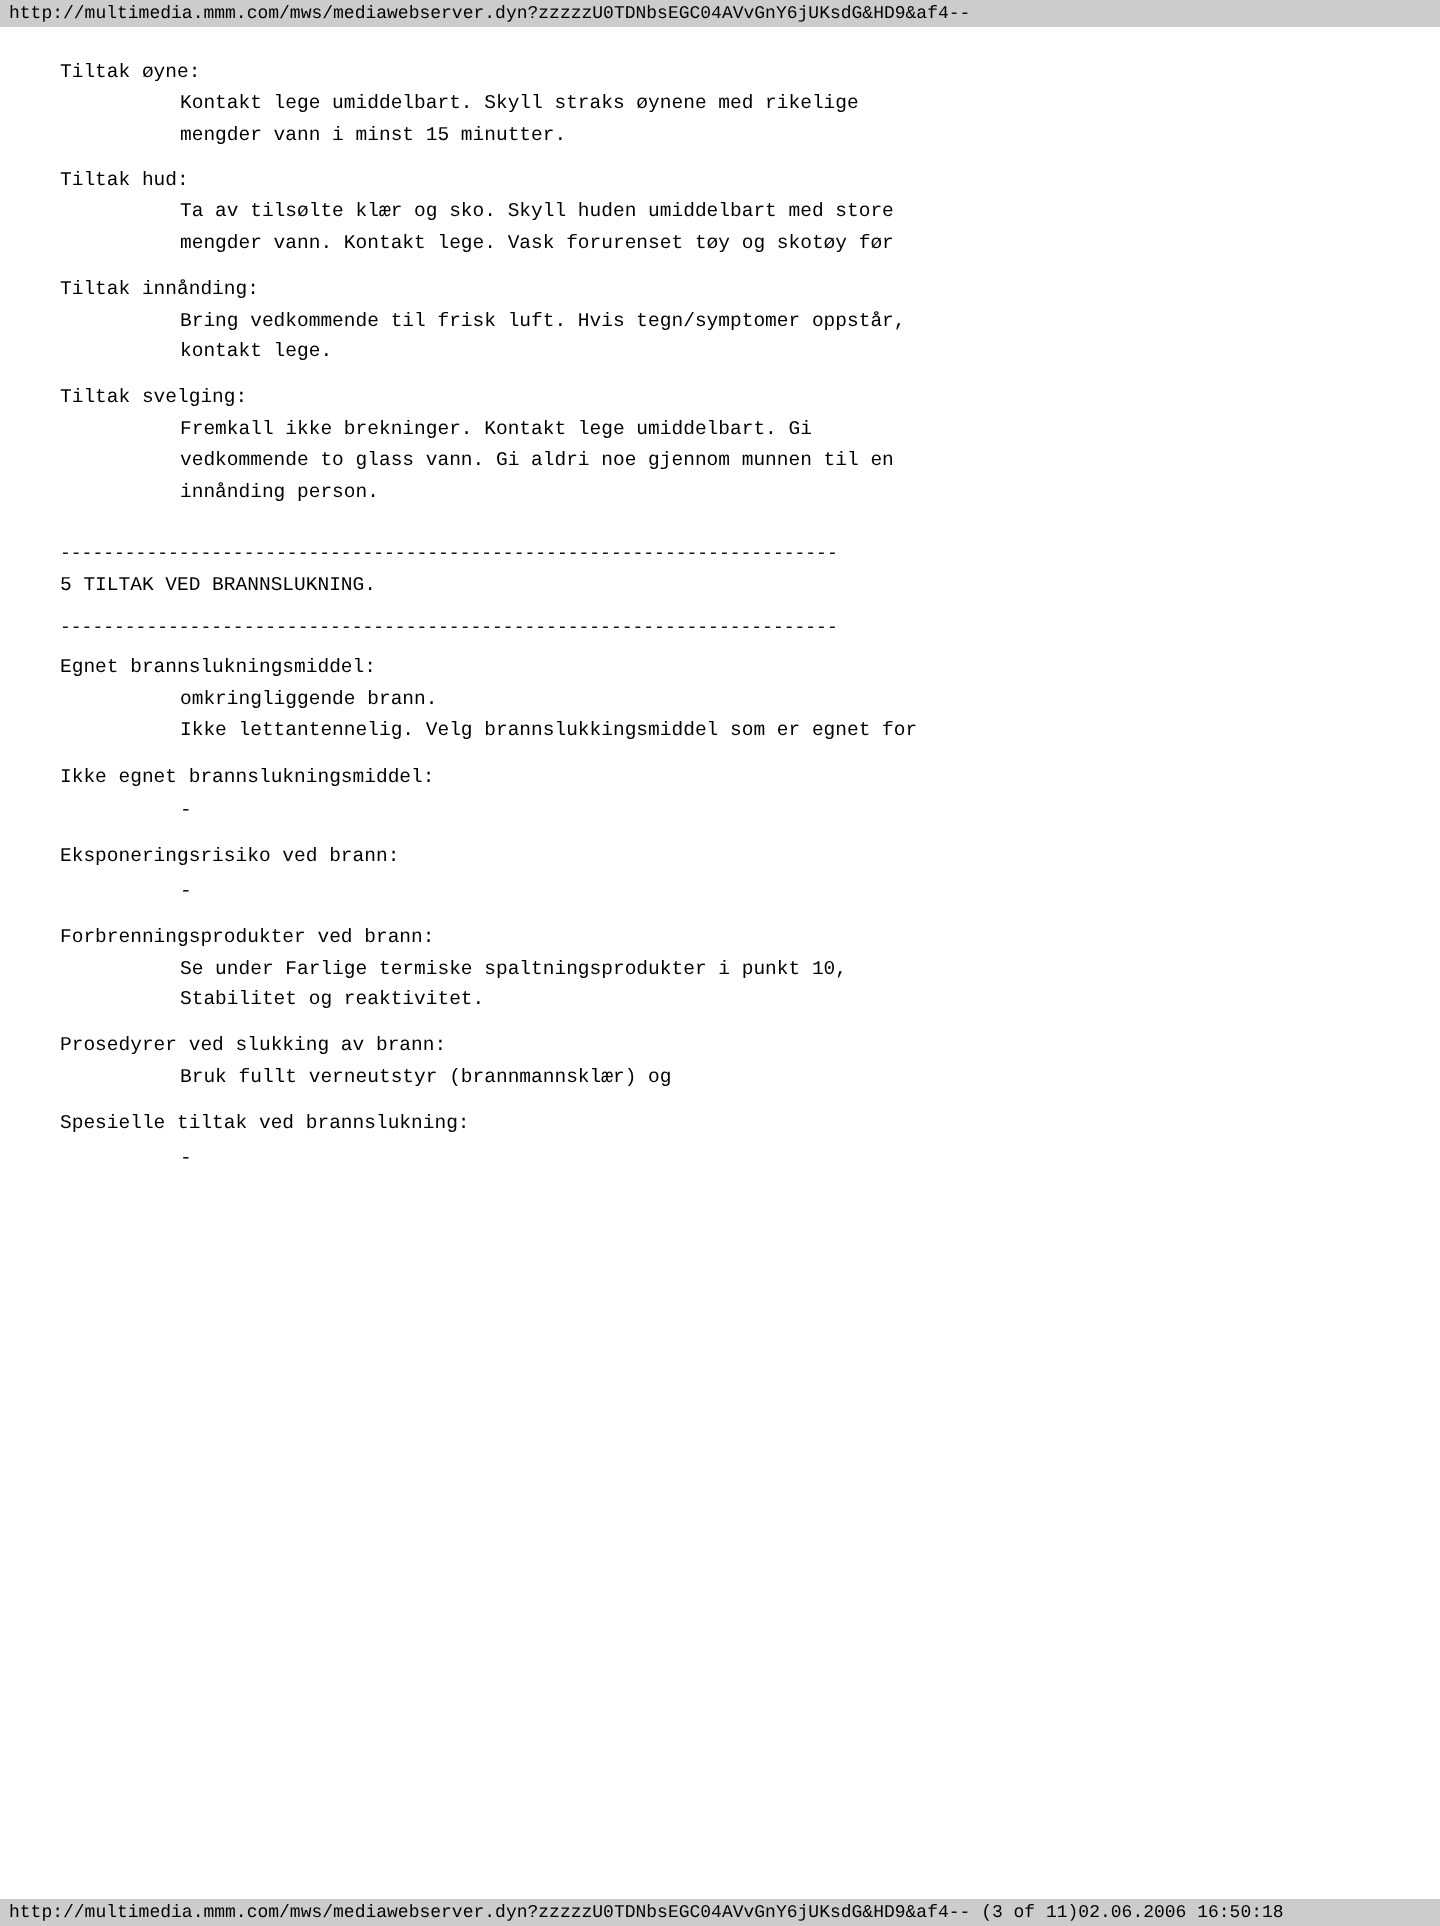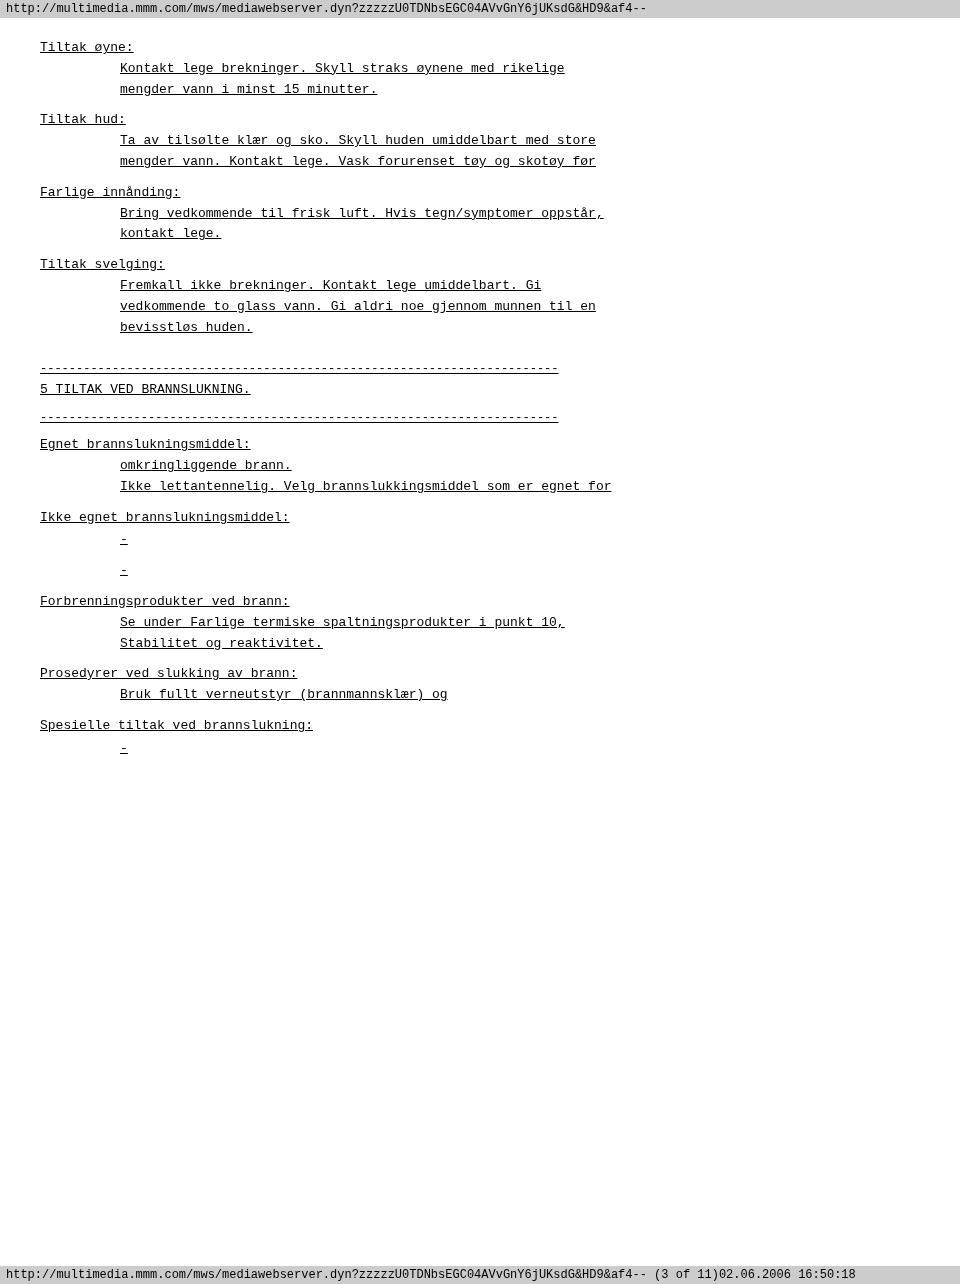--- a/index.html
+++ b/index.html
@@ -28,21 +28,20 @@
       padding: 2px 6px;
       font-size: 12px;
       color: #000000;
       width: 100%;
       position: absolute;
       bottom: 0;
       left: 0;
     }
     .content {
       padding: 20px 40px 40px 40px;
-      text-decoration: underline;
     }
     .section {
       margin-bottom: 10px;
     }
     .indented {
       padding-left: 80px;
     }
     .divider-line {
       font-size: 12px;
       letter-spacing: 0px;
@@ -67,47 +66,47 @@
 
 <div class="top-bar">
   <span>http://multimedia.mmm.com/mws/mediawebserver.dyn?zzzzzU0TDNbsEGC04AVvGnY6jUKsdG&amp;HD9&amp;af4--</span>
 </div>
 
 <div class="content">
 
   <div class="section">
     <div class="line">Tiltak øyne:</div>
     <div class="indented">
-      <div class="line">Kontakt lege brekninger. Skyll straks øynene med rikelige</div>
+      <div class="line">Kontakt lege umiddelbart. Skyll straks øynene med rikelige</div>
       <div class="line">mengder vann i minst 15 minutter.</div>
     </div>
   </div>
 
   <div class="section">
     <div class="line">Tiltak hud:</div>
     <div class="indented">
       <div class="line">Ta av tilsølte klær og sko. Skyll huden umiddelbart med store</div>
       <div class="line">mengder vann. Kontakt lege. Vask forurenset tøy og skotøy før</div>
     </div>
   </div>
 
   <div class="section">
-    <div class="line">Farlige innånding:</div>
+    <div class="line">Tiltak innånding:</div>
     <div class="indented">
       <div class="line">Bring vedkommende til frisk luft. Hvis tegn/symptomer oppstår,</div>
       <div class="line">kontakt lege.</div>
     </div>
   </div>
 
   <div class="section">
     <div class="line">Tiltak svelging:</div>
     <div class="indented">
       <div class="line">Fremkall ikke brekninger. Kontakt lege umiddelbart. Gi</div>
       <div class="line">vedkommende to glass vann. Gi aldri noe gjennom munnen til en</div>
-      <div class="line">bevisstløs huden.</div>
+      <div class="line">innånding person.</div>
     </div>
   </div>
 
   <div style="margin-top: 24px;">
     <div class="divider-line">------------------------------------------------------------------------</div>
   </div>
 
   <div class="section-number-title">
     <div class="line">5 TILTAK VED BRANNSLUKNING.</div>
   </div>
@@ -125,20 +124,21 @@
   </div>
 
   <div class="section">
     <div class="line">Ikke egnet brannslukningsmiddel:</div>
     <div class="dash-item">
       <div class="line">-</div>
     </div>
   </div>
 
   <div class="section">
+    <div class="line">Eksponeringsrisiko ved brann:</div>
     <div class="dash-item">
       <div class="line">-</div>
     </div>
   </div>
 
   <div class="section">
     <div class="line">Forbrenningsprodukter ved brann:</div>
     <div class="indented">
       <div class="line">Se under Farlige termiske spaltningsprodukter i punkt 10,</div>
       <div class="line">Stabilitet og reaktivitet.</div>

